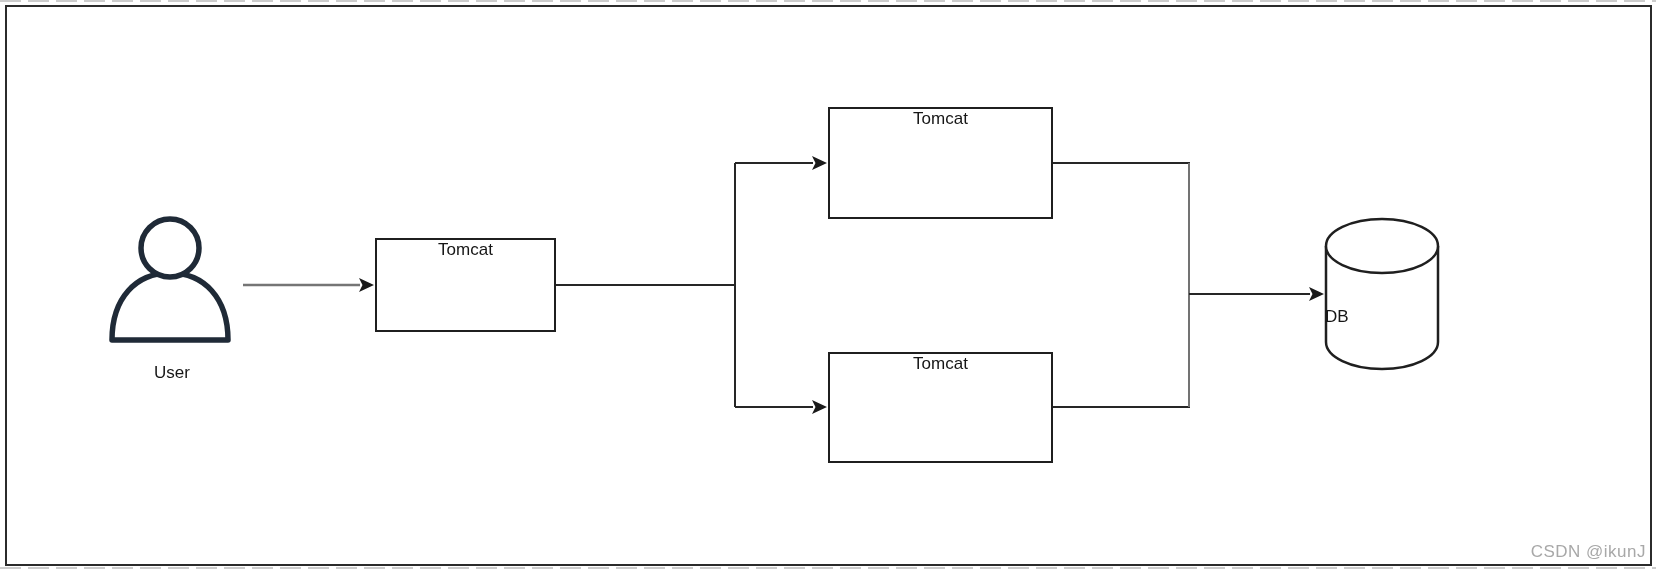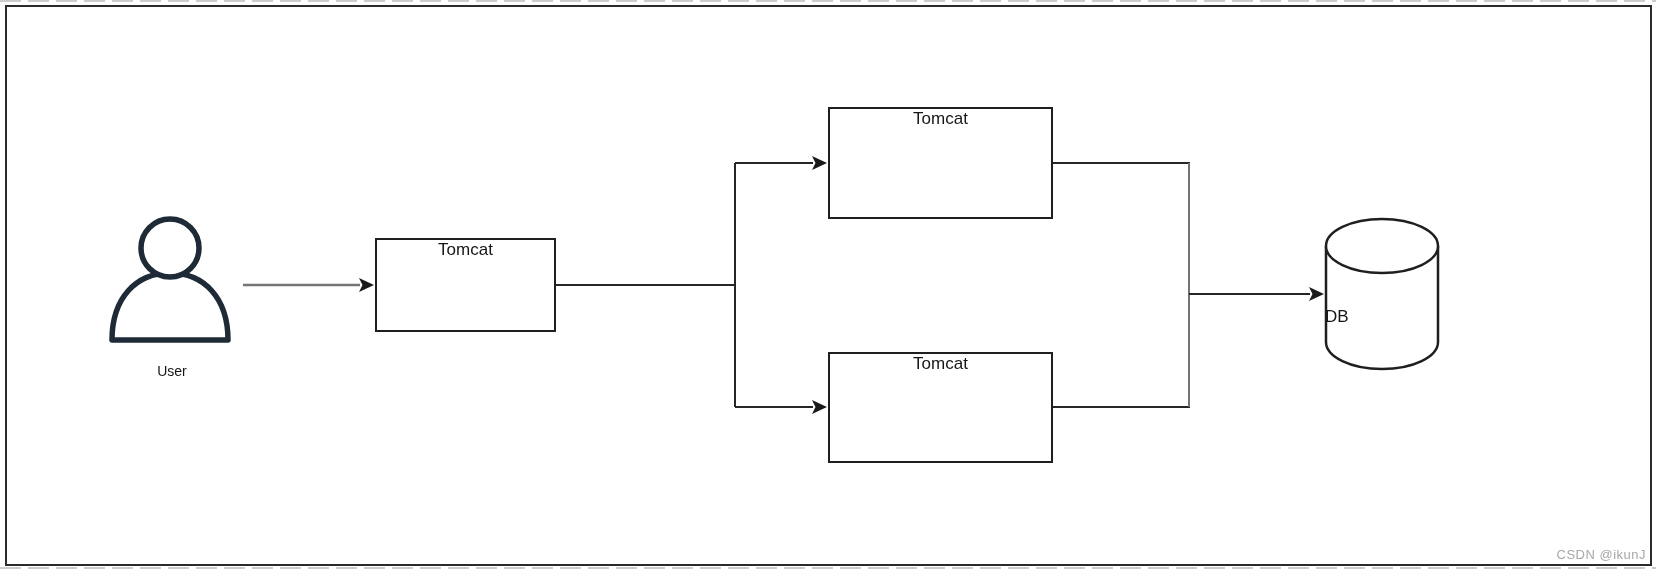--- a/index.html
+++ b/index.html
@@ -61,36 +61,36 @@
   .icon-wrap { position: absolute; }
   .user-icon-wrap { left: 104px; top: 212px; }
   .db-icon-wrap   { left: 1323px; top: 216px; }
 
   .user-label {
     position: absolute;
     left: 112px;
     top: 363px;
     width: 120px;
     text-align: center;
-    font-size: 14px;
+    font-size: 17px;
     color: #161616;
   }
   .db-label {
     position: absolute;
     left: 1325px;
     top: 307px;
     width: 114px;
     font-size: 17px;
     color: #161616;
   }
   .watermark {
     position: absolute;
     right: 10px;
     bottom: 8px;
-    font-size: 13px;
+    font-size: 17px;
     letter-spacing: 0.5px;
     color: #a8a8a8;
     text-align: right;
   }
 </style>
 </head>
 <body>
 
 <div class="page">
 

